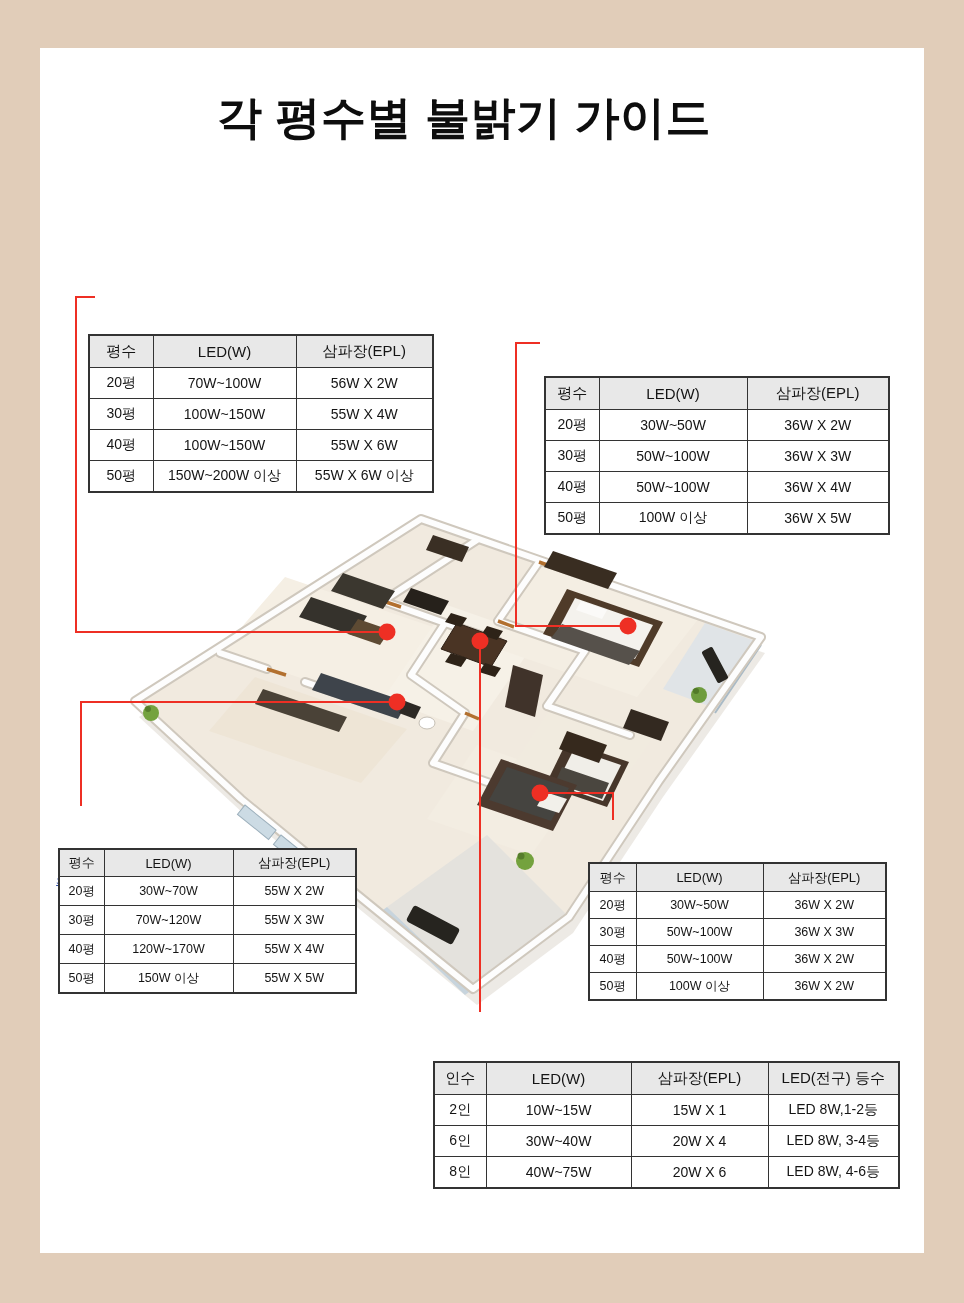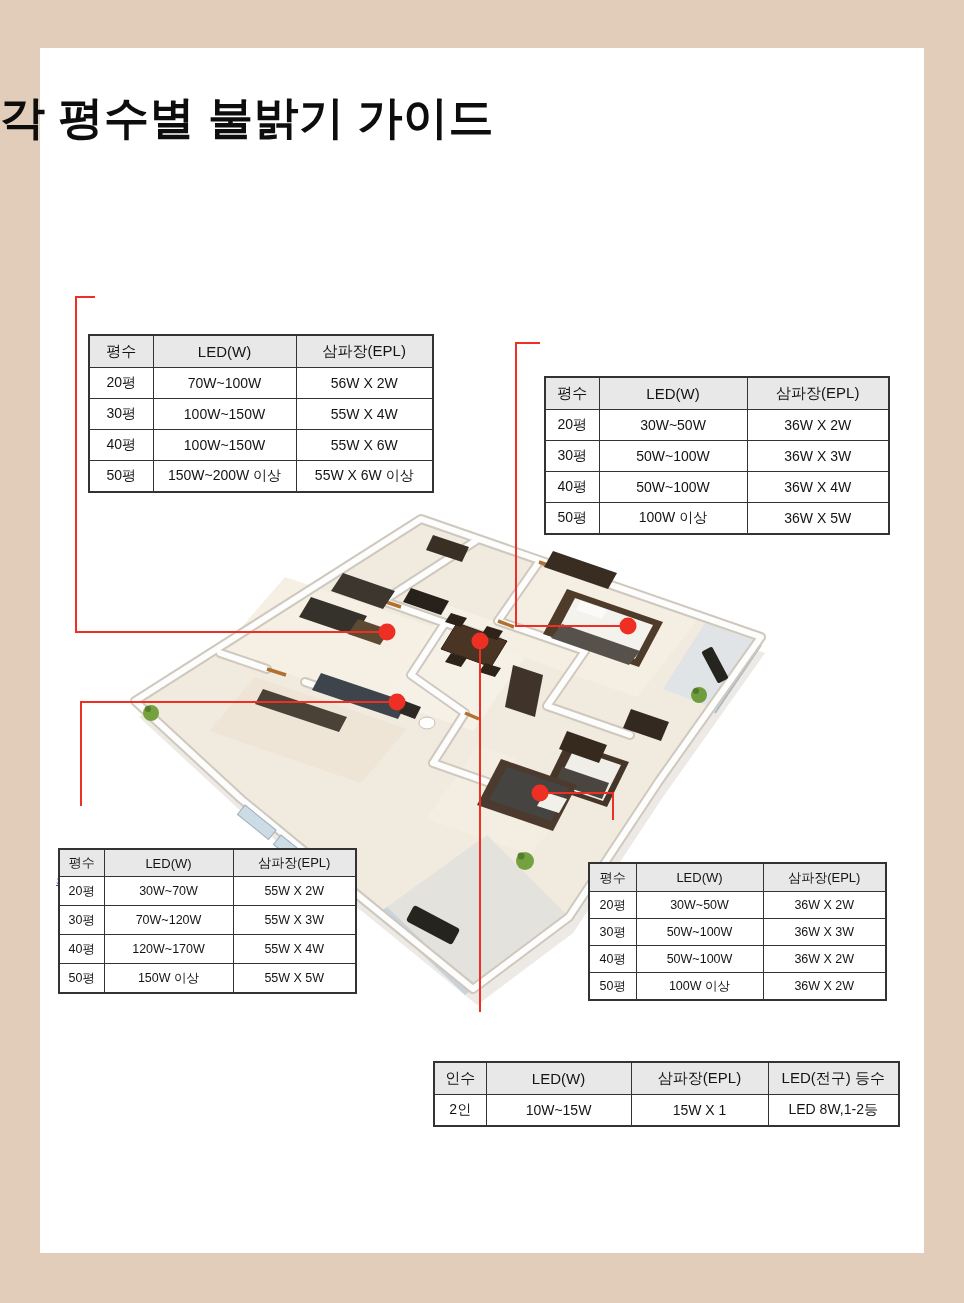--- a/index.html
+++ b/index.html
@@ -3,21 +3,21 @@
 <meta charset="utf-8">
 <style>
   :root{}
   html,body{margin:0;padding:0;}
   body{font-family:"Liberation Sans","DejaVu Sans",sans-serif; background:#888;}
   #page{position:relative; width:964px; height:1303px; margin:0 auto;
         background:var(--background,#e1cdb9); overflow:hidden;}
   #panel{position:absolute; left:40px; top:48px; width:884px; height:1205px;
          background:var(--panel,#ffffff);}
   
-  .title{position:absolute; left:0; top:88px; width:928px; text-align:left;
+  .title{position:absolute; left:0; top:88px; width:928px; text-align:center;
          font-size:45px; font-weight:800; letter-spacing:0.5px; color:#0d0d0d;}
   .notice{position:absolute; left:0; top:172px; width:964px; display:flex;
           justify-content:center; align-items:center; gap:9px;}
   .notice-text{font-size:15px; color:#2a2a2a;}
   .notice-icon{flex:0 0 auto; width:30px; height:32px;}
   
   .callout-label{position:absolute; font-size:15px; font-weight:400; line-height:16px;
                  color:var(--callout-blue,#2f4da6); white-space:nowrap; z-index:6;margin-top:48px;}
   
   table.gtable{position:absolute; border-collapse:collapse; table-layout:fixed;
@@ -302,15 +302,27 @@
       <th>LED(전구) 등수</th>
     </tr>
       </thead>
     <tbody>
       <tr>
           <td>2인</td>
           <td>10W~15W</td>
           <td>15W X 1</td>
           <td>LED 8W,1-2등</td>
         </tr>
+      <tr>
+          <td>6인</td>
+          <td>30W~40W</td>
+          <td>20W X 4</td>
+          <td>LED 8W, 3-4등</td>
+        </tr>
+      <tr>
+          <td>8인</td>
+          <td>40W~75W</td>
+          <td>20W X 6</td>
+          <td>LED 8W, 4-6등</td>
+        </tr>
     </tbody>
   </table>
 </div>
 
 </body></html>

